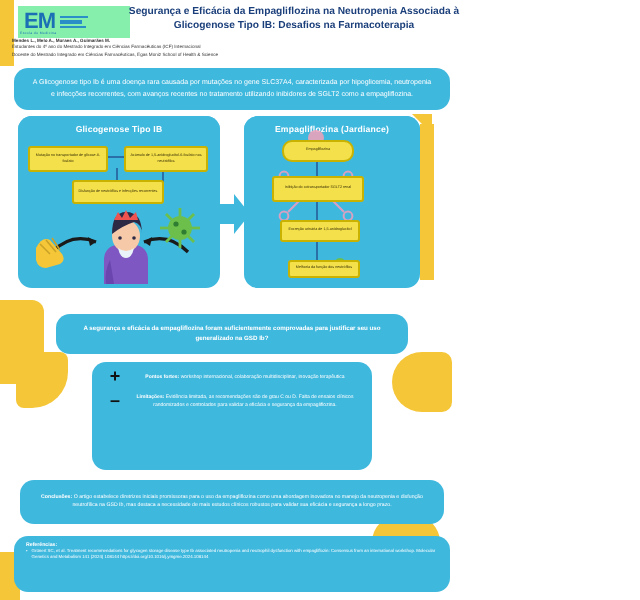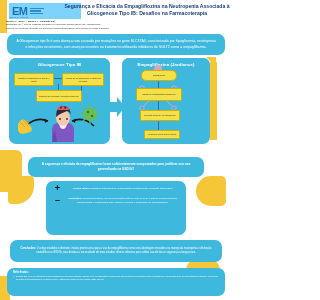--- a/index.html
+++ b/index.html
@@ -19,22 +19,22 @@
       background:#f5c638;clip-path:polygon(0 0,100% 0,100% 100%);}
   .deco-midleft{left:0;top:150px;width:22px;height:42px;border-radius:0 6px 6px 0;}
   .deco-left-blob{left:8px;top:176px;width:26px;height:28px;border-radius:4px 4px 18px 4px;}
   .deco-right-blob{left:196px;top:176px;width:30px;height:30px;
       border-radius:18px 6px 6px 18px;}
   .deco-bottom-blob{left:186px;top:258px;width:34px;height:26px;border-radius:16px 16px 4px 16px;}
   .deco-bl{left:0;top:276px;width:10px;height:24px;}
 
   
   .header{position:absolute;left:0;top:0;width:232px;height:33px;z-index:3;}
-  .logo{position:absolute;left:9px;top:3px;width:72px;height:16px;
-      background:#7dd3fc;display:flex;align-items:center;}
+  .logo{position:absolute;left:9px;top:3px;width:56px;height:16px;
+      background:#86efac;display:flex;align-items:center;}
   .logo-em{font-size:11px;font-weight:bold;color:#1b6fb5;letter-spacing:-0.5px;
       margin-left:3px;line-height:1;font-family:"Liberation Sans",sans-serif;}
   .logo-bars{display:flex;flex-direction:column;gap:1px;margin-left:2px;}
   .logo-bars span{display:block;height:1.5px;background:#2a8fc7;}
   .logo-b1{width:14px;} .logo-b2{width:11px;} .logo-b3{width:13px;}
   .logo-sub{position:absolute;left:10px;top:16px;font-size:1.7px;color:#1b6fb5;
       letter-spacing:.2px;white-space:nowrap;}
 
   .title{position:absolute;left:64px;top:3px;width:166px;text-align:center;
       font-size:5.1px;font-weight:bold;color:#1b3f7a;line-height:1.42;}

